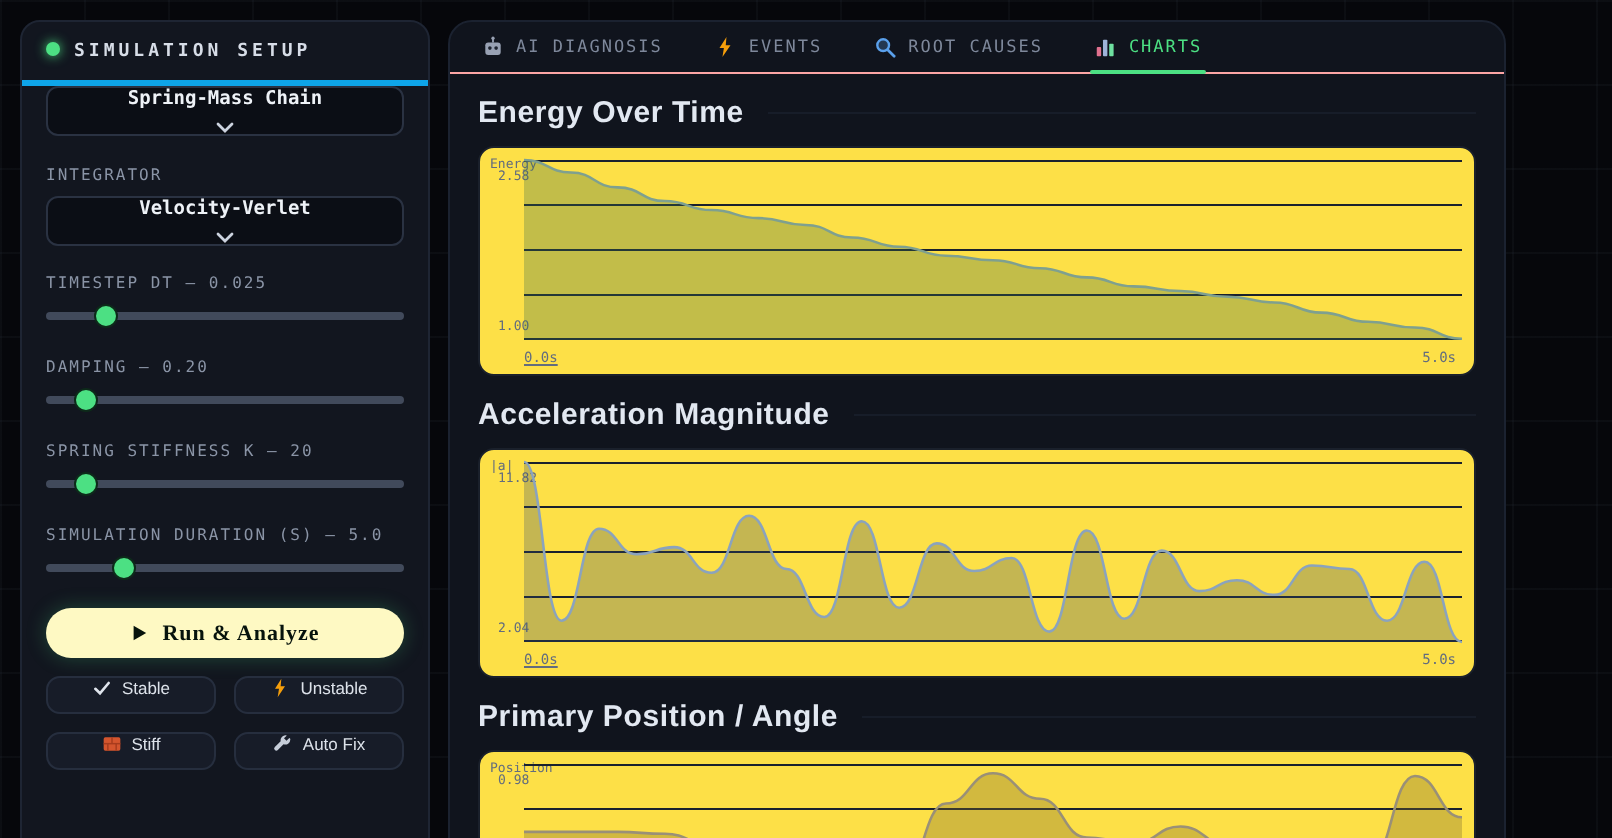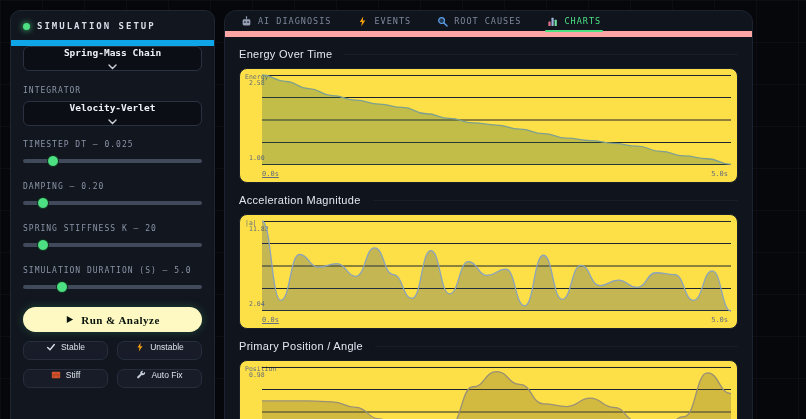--- a/index.html
+++ b/index.html
@@ -15,23 +15,23 @@
     color:#dfe4ec;
   }
 
   
   .sidebar {
     position:absolute; left:10px; top:10px; width:205px; height:520px;
     background:#12161f; border:1px solid #1e2533; border-radius:10px;
     padding:0 12px;
   }
   .sb-header {
-    display:flex; align-items:center; gap:7px;
+    display:flex; gap:7px;
     margin:0 -12px; padding:10px 12px 9px;
-    border-bottom:6px solid #0ea5e9;
+    border-bottom:3px solid #0ea5e9;
     font-size:9px; font-weight:bold; letter-spacing:2px; color:#d7dde7;
   }
   .dot { width:7px; height:7px; border-radius:50%; background:#4ce083; box-shadow:0 0 6px #4ce083; flex:0 0 auto; }
   .field-label { margin-top:15px; margin-bottom:6px; font-size:8px; letter-spacing:1px; color:#8a94a6; }
   .slider-label { margin-top:14px; margin-bottom:5px; font-size:8px; letter-spacing:1px; color:#8a94a6; }
   .select {
     height:25px; background:#0b0e15; border:1px solid #2a3242; border-radius:6px;
     display:flex; align-items:center; justify-content:space-between; padding:0 10px;
     font-size:9.5px; font-weight:bold; color:#eef2f7; cursor:pointer;flex-direction:column;
   }
@@ -53,32 +53,32 @@
     height:19px; background:#171c28; border:1px solid #262e3e; border-radius:7px;
     display:flex; align-items:flex-start; justify-content:center; gap:5px;
     font-family:"Liberation Sans", sans-serif; font-size:8.5px; color:#dde2ea; cursor:pointer;
   }
 
   
   .main {
     position:absolute; left:224px; top:10px; width:529px; height:520px;
     background:#10141d; border:1px solid #1b2230; border-radius:12px;
   }
-  .tabbar { display:flex; gap:26px; align-items:center; height:26px; padding:0 16px; border-bottom:6px solid #fca5a5; }
+  .tabbar { display:flex; gap:26px; align-items:center; height:26px; padding:0 16px; border-bottom:1px solid #fca5a5; }
   .tab {
     display:flex; align-items:center; gap:6px; height:100%; position:relative;
     font-size:8.5px; letter-spacing:1px; color:#7e889b; cursor:pointer;
   }
   .tab.active { color:#4ce083; }
   .tab.active::after { content:''; position:absolute; left:-2px; right:-2px; bottom:-1px; height:2px; background:#4ce083; border-radius:1px; }
 
   .charts { padding:0 14px; }
   .chart-heading {
     display:flex; align-items:center; margin:11px 0 8px;
-    font-family:"Liberation Sans", sans-serif; font-size:11px; font-weight:normal; color:#e2e8f1; letter-spacing:0.3px;
+    font-family:"Liberation Sans", sans-serif; font-size:15px; font-weight:bold; color:#e2e8f1; letter-spacing:0.3px;
   }
   .chart-heading::after { content:''; flex:1; height:1px; background:#171d29; margin-left:12px; }
   .chart-box { position:relative; height:115px; background:#fde047; border:1px solid #1a202b; border-radius:8px; }
   .plot { position:absolute; left:22px; right:6px; top:6px; bottom:17px; }
   .plot svg { display:block; width:100%; height:100%; }
   .gl { stroke:#1a212d; stroke-width:1; }
   .ax { position:absolute; font-size:6.5px; color:#626c7e; letter-spacing:0; }
   .ylab { left:5px; top:4px; }
   .ymax { left:9px; top:10px; }
   .ymin { left:9px; bottom:20px; }

